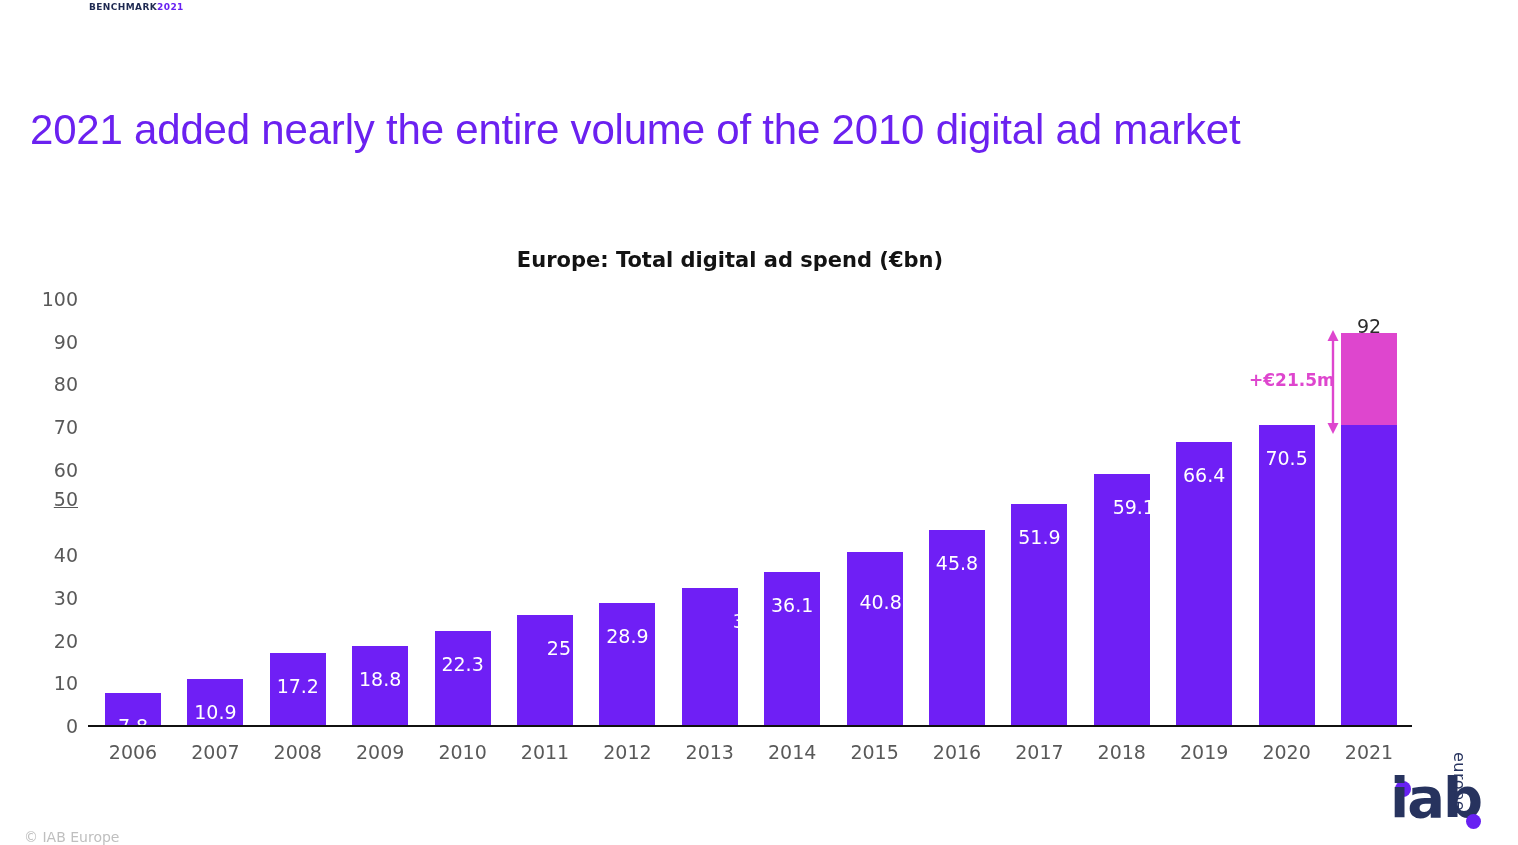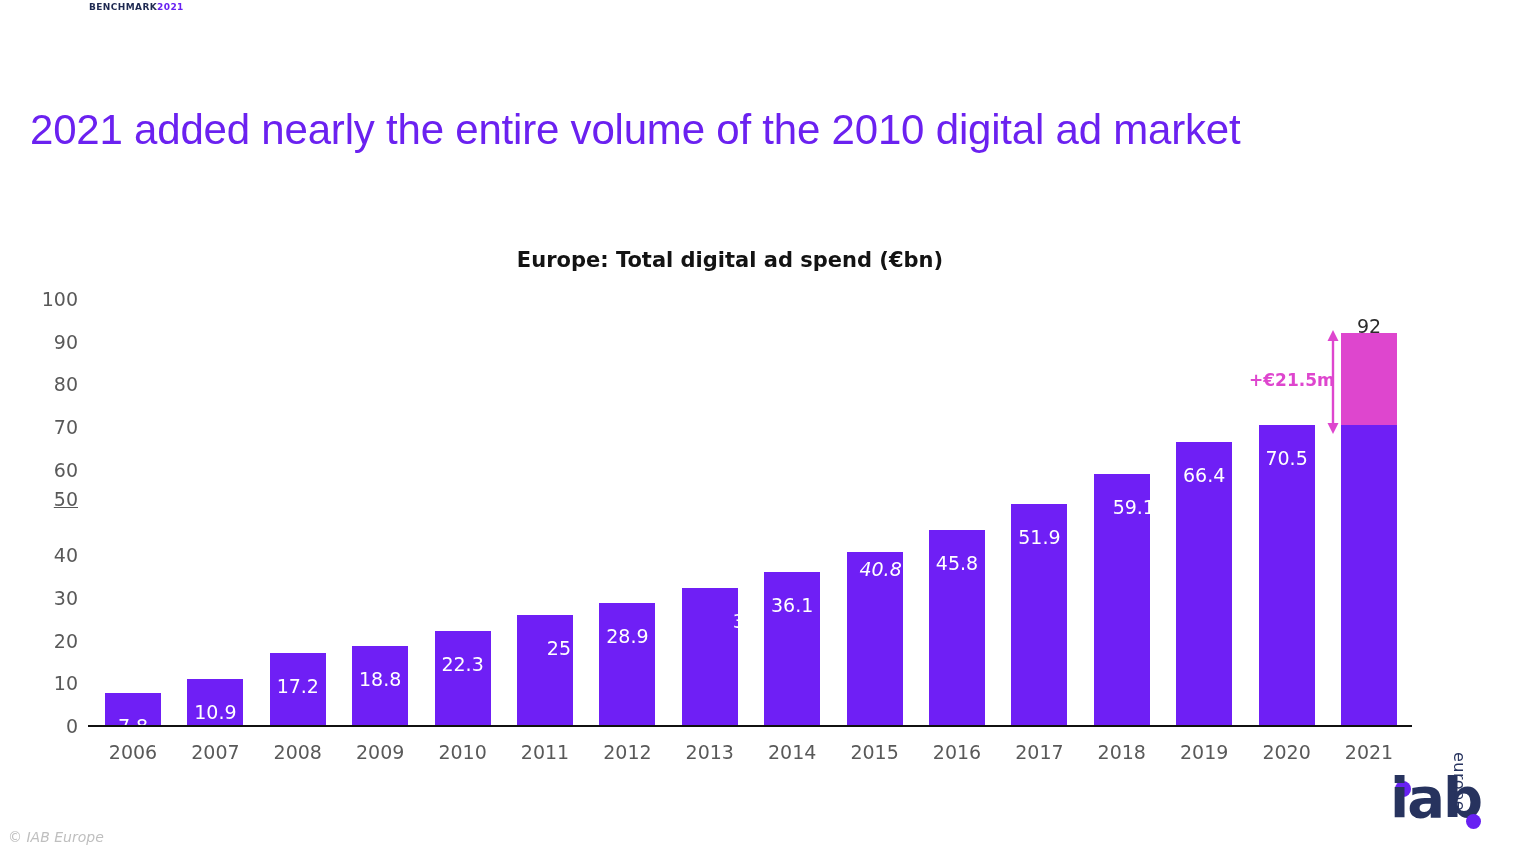--- a/index.html
+++ b/index.html
@@ -161,26 +161,25 @@
     position: absolute;
     left: 1322px;
     top: 330px;
     width: 22px;
     height: 104px;
   }
 
   
   #copyright {
     position: absolute;
-    left: 8px;
+    left: 24px;
     top: 829px;
     font-size: 14px;
     color: #BFBFBF;
     font-family: "DejaVu Sans", sans-serif;
-    font-style: italic;
   }
 
   
   #iab-logo {
     position: absolute;
     left: 1390px;
     top: 748px;
     width: 118px;
     height: 90px;
   }
@@ -287,21 +286,21 @@
       <div class="bar-seg bar-base" style="height: 138.348px; background: rgb(111, 31, 245);"></div>
     </div>
     <div class="bar-value" style="left: 582px; width: 80px; top: 319.652px; padding-left: 44px;">32.4</div>
     <div class="bar-group" style="left: 676.2px; height: 154.147px;">
       <div class="bar-seg bar-base" style="height: 154.147px; background: rgb(111, 31, 245);"></div>
     </div>
     <div class="bar-value" style="left: 676.2px; width: 56px; top: 303.853px;">36.1</div>
     <div class="bar-group" style="left: 758.6px; height: 174.216px;">
       <div class="bar-seg bar-base" style="height: 174.216px; background: rgb(111, 31, 245);"></div>
     </div>
-    <div class="bar-value" style="left: 758.6px; width: 68px; top: 268px; font-style: italic;">40.8</div>
+    <div class="bar-value" style="left: 758.6px; width: 68px; top: 301px;">40.8</div>
     <div class="bar-group" style="left: 841px; height: 195.566px;">
       <div class="bar-seg bar-base" style="height: 195.566px; background: rgb(111, 31, 245);"></div>
     </div>
     <div class="bar-value" style="left: 841px; width: 56px; top: 262.434px;">45.8</div>
     <div class="bar-group" style="left: 923.4px; height: 221.613px;">
       <div class="bar-seg bar-base" style="height: 221.613px; background: rgb(111, 31, 245);"></div>
     </div>
     <div class="bar-value" style="left: 923.4px; width: 56px; top: 236.387px;">51.9</div>
     <div class="bar-group" style="left: 1005.8px; height: 252.357px;">
       <div class="bar-seg bar-base" style="height: 252.357px; background: rgb(111, 31, 245);"></div>

